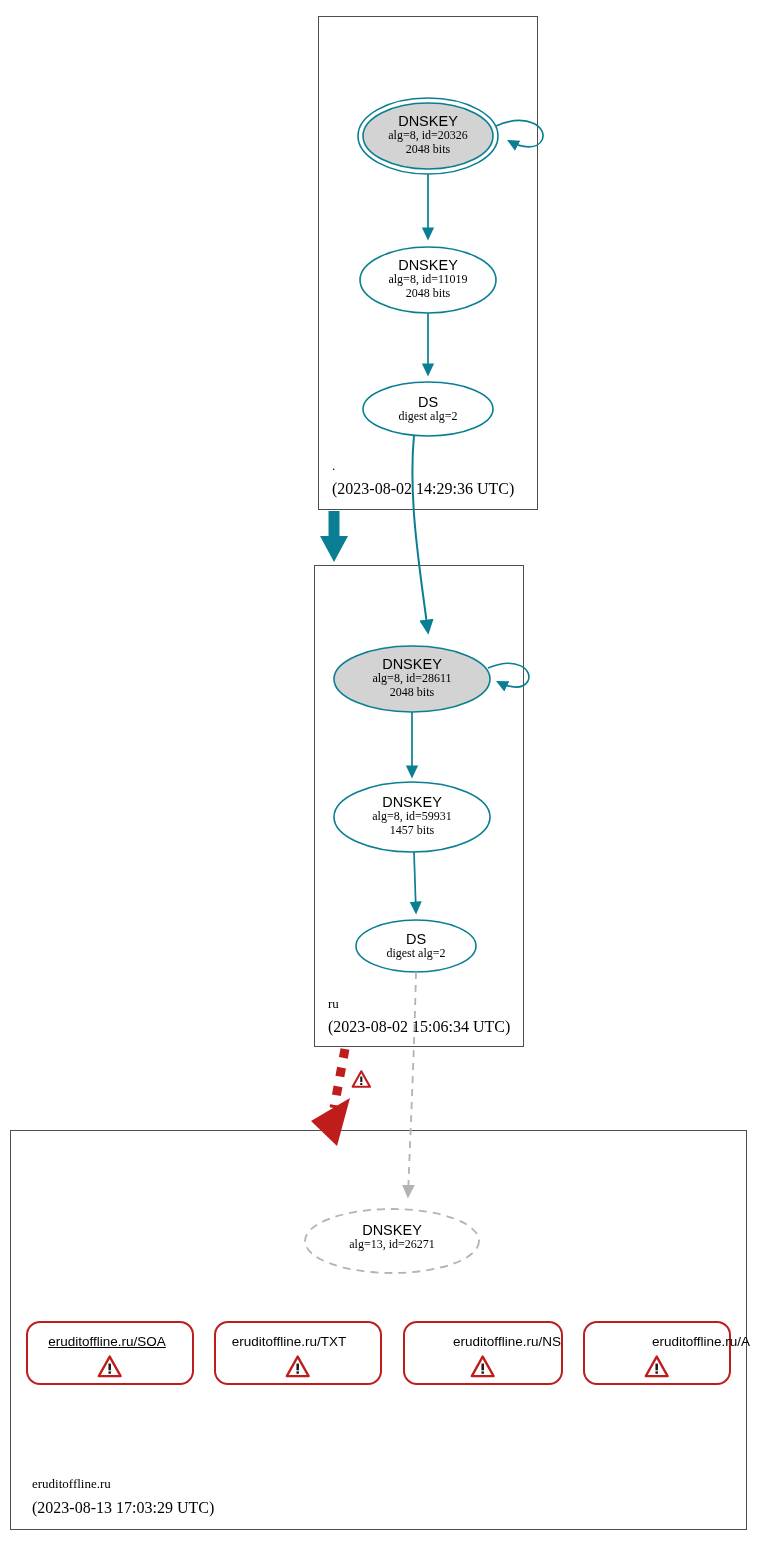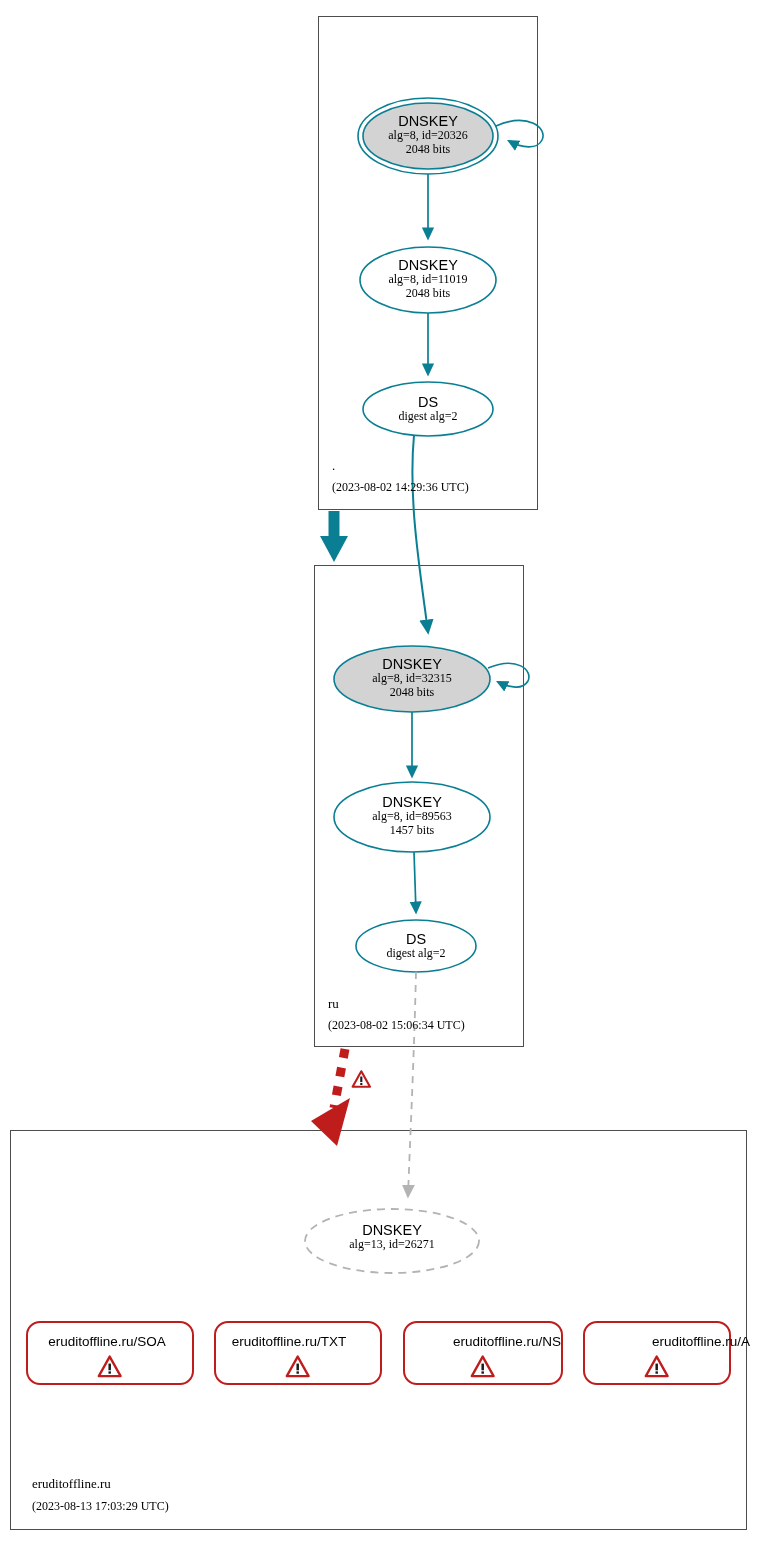--- a/index.html
+++ b/index.html
@@ -3,21 +3,21 @@
 <meta charset="utf-8">
 <style>
   html,body{margin:0;padding:0;background:#ffffff;}
   body{width:757px;height:1543px;position:relative;
        font-family:"Liberation Sans", sans-serif;color:#000;overflow:hidden;}
   #stage{position:absolute;left:0;top:0;width:757px;height:1543px;}
   svg.layer{position:absolute;left:0;top:0;width:757px;height:1543px;}
   .zone-box{position:absolute;border:1px solid #4d4d4d;background:transparent;box-sizing:border-box;}
   .zone-label{position:absolute;font-family:"Liberation Serif", serif;color:#000;white-space:nowrap;}
   .zone-name{font-size:13px;}
-  .zone-time{font-size:12px;}
+  .zone-time{font-size:16px;}
   .node-label{position:absolute;text-align:center;line-height:1.12;white-space:nowrap;
               pointer-events:none;}
   .nl-title{font-family:"Liberation Sans", sans-serif;font-size:14.5px;color:#000;}
   .nl-sub{font-family:"Liberation Serif", serif;font-size:12px;color:#000;}
   .rr-label{position:absolute;text-align:center;white-space:nowrap;
             font-family:"Liberation Sans", sans-serif;font-size:13.5px;color:#000;}
 </style>
 </head>
 <body>
 
@@ -148,41 +148,41 @@
     <div class="nl-sub">2048 bits</div>
   </div>
 
   <div class="node-label" style="left:358px;top:394px;width:140px;">
     <div class="nl-title">DS</div>
     <div class="nl-sub">digest alg=2</div>
   </div>
 
   <div class="node-label" style="left:342px;top:656px;width:140px;">
     <div class="nl-title">DNSKEY</div>
-    <div class="nl-sub">alg=8, id=32315</div>
+    <div class="nl-sub">alg=8, id=28611</div>
     <div class="nl-sub">2048 bits</div>
   </div>
 
   <div class="node-label" style="left:342px;top:794px;width:140px;">
     <div class="nl-title">DNSKEY</div>
-    <div class="nl-sub">alg=8, id=89563</div>
+    <div class="nl-sub">alg=8, id=59931</div>
     <div class="nl-sub">1457 bits</div>
   </div>
 
   <div class="node-label" style="left:346px;top:931px;width:140px;">
     <div class="nl-title">DS</div>
     <div class="nl-sub">digest alg=2</div>
   </div>
 
   <div class="node-label" style="left:322px;top:1222px;width:140px;">
     <div class="nl-title">DNSKEY</div>
     <div class="nl-sub">alg=13, id=26271</div>
   </div>
 
-  <div class="rr-label" style="left:27px;top:1334px;width:160px;">eruditoffline.ru/SOA</div>
+  <div class="rr-label" style="left:27px;top:1334px;width:160px;text-decoration:underline;">eruditoffline.ru/SOA</div>
   <div class="rr-label" style="left:215px;top:1334px;width:148px;">eruditoffline.ru/TXT</div>
   <div class="rr-label" style="left:428px;top:1334px;width:158px;">eruditoffline.ru/NS</div>
   <div class="rr-label" style="left:584px;top:1334px;width:146px;padding-left:44px;">eruditoffline.ru/A</div>
 
   <div class="zone-label zone-name" style="left:332px;top:458px;">.</div>
   <div class="zone-label zone-time" style="left:332px;top:480px;">(2023-08-02 14:29:36 UTC)</div>
 
   <div class="zone-label zone-name" style="left:328px;top:996px;">ru</div>
   <div class="zone-label zone-time" style="left:328px;top:1018px;">(2023-08-02 15:06:34 UTC)</div>
 

